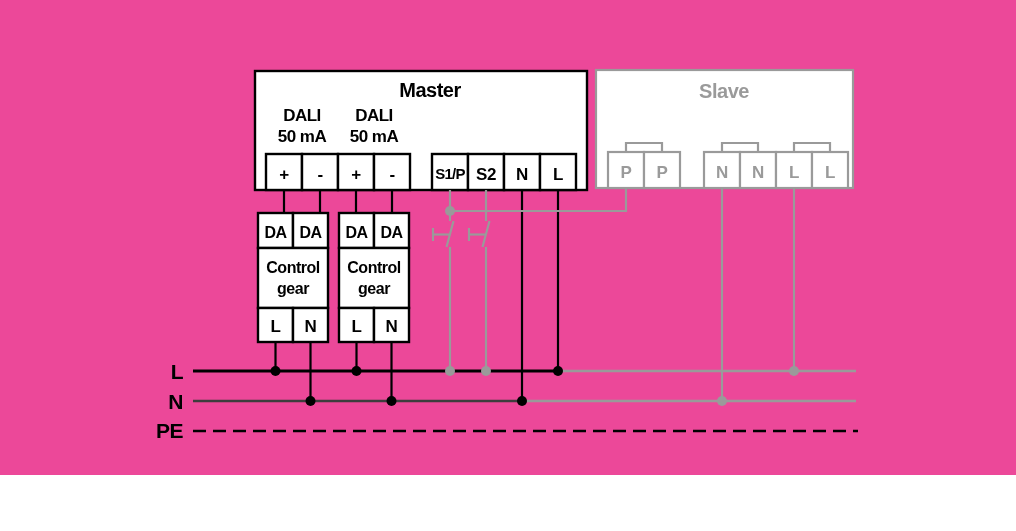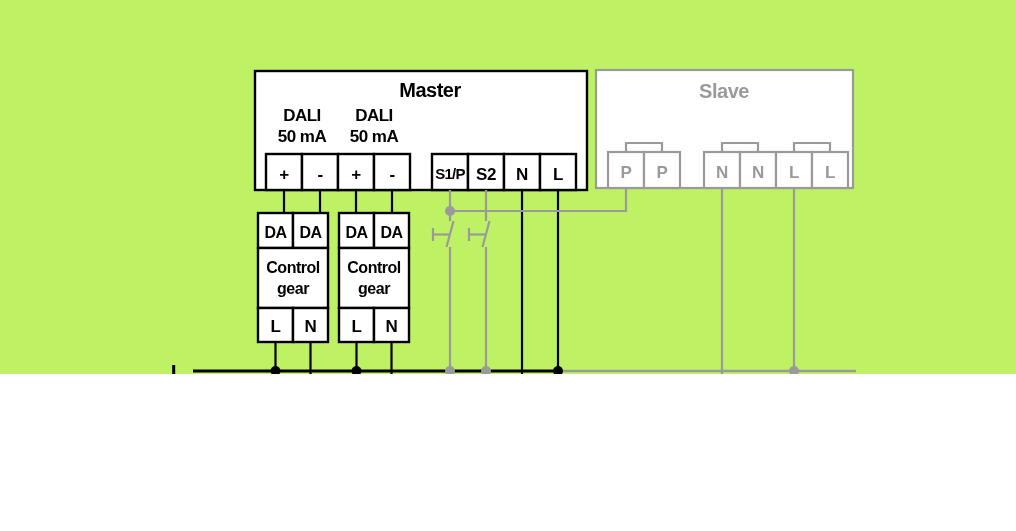--- a/index.html
+++ b/index.html
@@ -1,16 +1,16 @@
 <!DOCTYPE html>
 <html><head>
 <meta charset="utf-8">
 <style>
   html,body{margin:0;padding:0;background:#ffffff;}
-  .stage{position:relative;width:1016px;height:374px;background:#bef264;overflow:hidden;}
+  .stage{position:relative;width:1016px;height:475px;background:#ec4899;overflow:hidden;}
   svg{display:block;}
   svg text{font-family:"Liberation Sans",sans-serif;font-weight:700;fill:#000;}
   .txt-g{fill:#9a9a9a;}
   .t20{font-size:20px;letter-spacing:-0.5px;}
   .t17{font-size:17px;letter-spacing:-0.5px;}
   .t16{font-size:16px;letter-spacing:-0.5px;}
   .t15{font-size:15px;letter-spacing:-0.7px;}
   .t21{font-size:21px;letter-spacing:-0.5px;}
   .mid{text-anchor:middle;}
   .end{text-anchor:end;}

